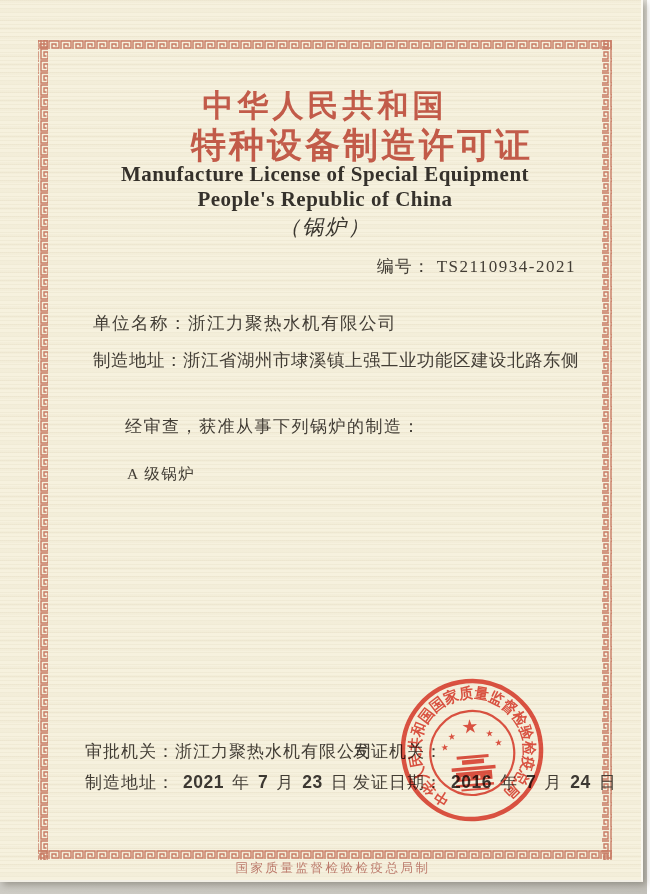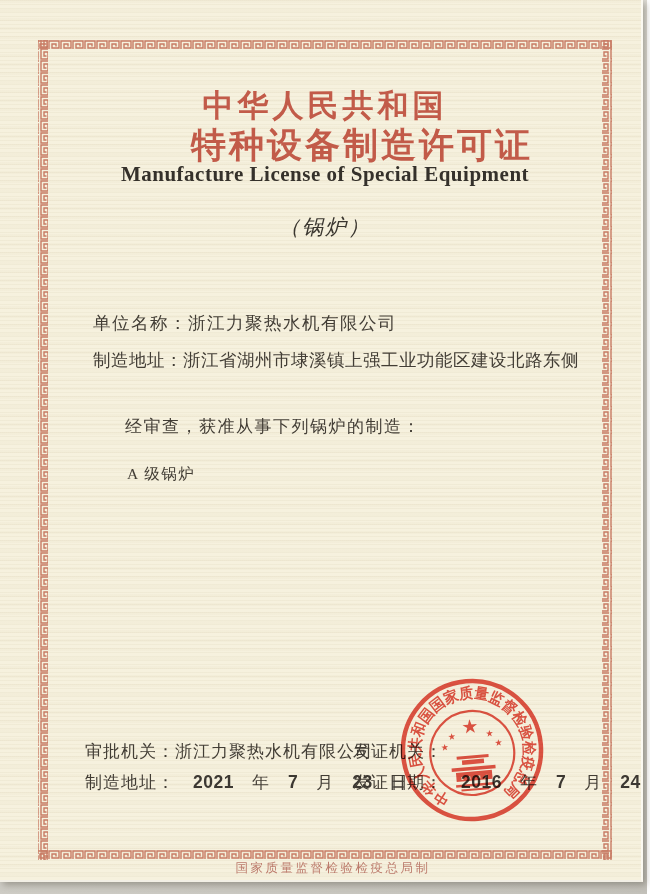--- a/index.html
+++ b/index.html
@@ -38,21 +38,21 @@
   .statement-row{top:415px;left:125px;font-size:17px;letter-spacing:1.5px;}
   .scope-row{top:464px;left:127px;font-size:15.5px;letter-spacing:1.5px;}
   .f-row{font-size:17px;letter-spacing:1px;}
   .fl1{top:740px;left:85px;}
   .fl2{top:771px;left:85px;}
   .fr1{top:740px;left:353px;}
   .fr2{top:771px;left:353px;}
   .num{
     font-family:"Liberation Sans","DejaVu Sans",sans-serif;
     font-weight:700;font-size:17.5px;letter-spacing:0.5px;
-    margin:0 18px;color:#3c3832;
+    margin:0 8px;color:#3c3832;
   }
   .seal-wrap{
     position:absolute;left:397px;top:675px;width:150px;height:150px;
     mix-blend-mode:multiply;opacity:0.93;transform:rotate(-5deg);
   }
   .bottom-note{
     top:860px;font-size:12.5px;color:#bc7b6c;letter-spacing:2.5px;padding-left:8px;
   }
 </style>
 </head>
@@ -72,22 +72,26 @@
       </defs>
       <rect x="38" y="40" width="574" height="10" fill="url(#mh)"></rect>
       <rect x="38" y="850" width="574" height="10" fill="url(#mh)"></rect>
       <rect x="38" y="40" width="10" height="820" fill="url(#mv)"></rect>
       <rect x="602" y="40" width="10" height="820" fill="url(#mv)"></rect>
     </svg>
 
     <div class="line centered title-cn t-cn1">中华人民共和国</div>
     <div class="line centered title-cn t-cn2">特种设备制造许可证</div>
     <div class="line centered t-en t-en1">Manufacture License of Special Equipment</div>
+    <div class="line centered t-en t-en2">People's Republic of China</div>
     <div class="line centered equip">（锅炉）</div>
 
+    <div class="line license-no">
+      <span>编号：</span><span class="lic-num">TS2110934-2021</span>
+    </div>
 
     <div class="line company-row">
       <span>单位名称：</span><span>浙江力聚热水机有限公司</span>
     </div>
     <div class="line statement-row">经审查，获准从事下列锅炉的制造：</div>
 
     <div class="line address-row">
       <span>制造地址：</span><span>浙江省湖州市埭溪镇上强工业功能区建设北路东侧</span>
     </div>
     <div class="line scope-row">A 级锅炉</div>

